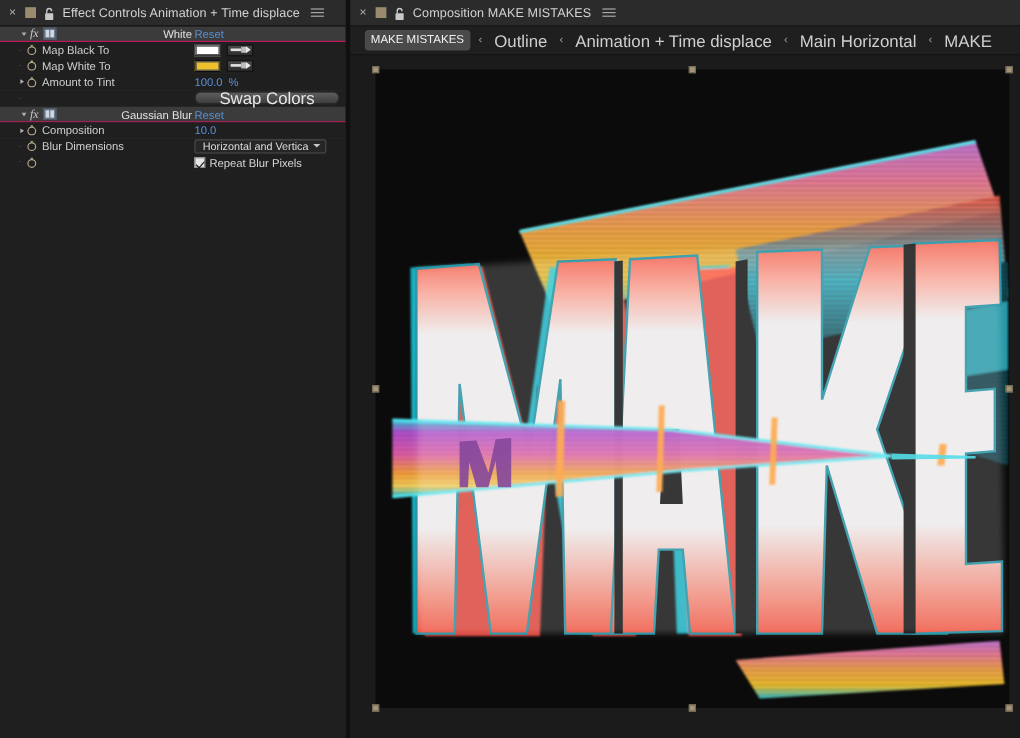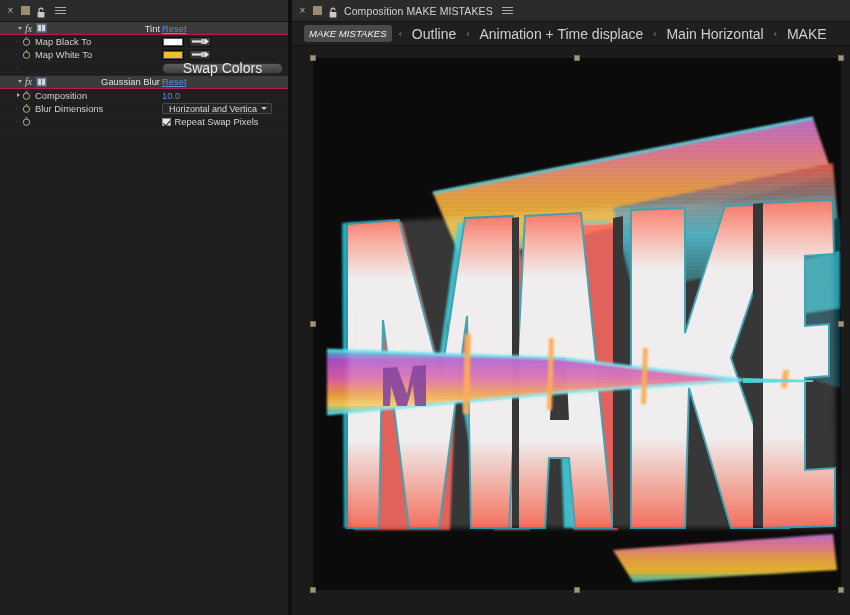--- a/index.html
+++ b/index.html
@@ -118,21 +118,21 @@
     content:""; position:absolute; right:1px; top:1px;
     width:3px; height:6px; background:#cfd8e2;
   }
 
   .stopwatch {
     width: 9px; height: 9px; position: relative;
     display:inline-block;
   }
   .stopwatch svg { display:block; }
 
-  .reset-link { color: #5b8fd6; font-size: 9.4px; cursor: default; text-decoration: underline; }
+  .reset-link { color: #5b8fd6; font-size: 9.4px; cursor: default; }
   .val-link { color: #5b8fd6; font-size: 9.4px; cursor: default; }
   .val-unit { color: #5b8fd6; font-size: 9.4px; }
 
   .swatch {
     width: 22px; height: 10px;
     border: 1px solid #0c0c0c;
     box-shadow: 0 0 0 1px #555 inset;
   }
   .eyedrop {
     width: 22px; height: 10px;
@@ -207,21 +207,21 @@
     height: 24px; background: #1f1f1f;
     display: flex; align-items: center;
     padding-left: 12px; gap: 5px;
     border-bottom: 1px solid #141414;
   }
   .crumb-active {
     background: #4a4a4a;
     border-radius: 3px;
     padding: 3px 5px;
     color: #f0f0f0; font-size: 9.6px;
-    white-space: nowrap; cursor: default; font-style: italic;
+    white-space: nowrap; cursor: default;
   }
   .crumb {
     color: #cfcfcf; font-size: 14px;
     padding: 0 3px; white-space: nowrap; cursor: default;
   }
   .crumb-sep { color: #9a9a9a; font-size: 9.6px; padding: 0 2px; }
 
   .viewer {
     flex: 1; position: relative;
     background: #1b1b1b;
@@ -258,39 +258,40 @@
 
     <div class="ec-tabbar">
       <span class="tab-close">×</span>
       <span class="chip"></span>
       <span class="lock-icon">
         <svg width="10" height="12" viewBox="0 0 10 12">
           <path d="M3 5V3.3C3 2 4 1.1 5 1.1c1 0 2 .9 2 2.2" fill="none" stroke="#c9c9c9" stroke-width="1.1"></path>
           <rect x="1.6" y="5" width="6.8" height="5.6" rx="0.6" fill="#c9c9c9"></rect>
         </svg>
       </span>
+      <span class="tab-title">Effect Controls Animation + Time displace</span>
       <span class="hamburger">
           <i></i>
           <i></i>
           <i></i>
         </span>
     </div>
 
 
     <div class="ec-list">
 
       <div class="fx-row">
         <span class="col-tw">
             <span class="twirl open"></span>
           </span>
         <span class="col-icons">
           <span class="fx-tag">fx</span>
           <span class="fx-badge"></span>
         </span>
-        <span class="col-label">Tint</span>
+        <span class="col-label">White</span>
         <span class="col-value">
             <span class="reset-link">Reset</span>
           </span>
       </div>
 
       <div class="prop-row">
         <span class="col-tw">
             <span class="dot-indent">·</span>
           </span>
         <span class="col-icons">
@@ -332,102 +333,120 @@
           <span class="eyedrop">
             <svg width="17" height="7" viewBox="0 0 17 7">
                 <rect x="0" y="2.4" width="9" height="2.2" fill="#e0e0e0"></rect>
                 <rect x="9" y="1" width="4" height="5" fill="#bdbdbd"></rect>
                 <path d="M13 0.6 L17 3.5 L13 6.4 Z" fill="#e8e8e8"></path>
               </svg>
           </span>
         </span>
       </div>
 
-
-      <div class="prop-row">
-        <span class="col-tw">
-            <span class="dot-indent">·</span>
-          </span>
-        <span class="col-icons" style="width:14px"></span>
-        <span class="col-label"></span>
-        <span class="col-value">
-          <span class="swapbtn">Swap Colors</span>
-        </span>
-      </div>
-
-      <div class="fx-row">
-        <span class="col-tw">
-            <span class="twirl open"></span>
-          </span>
-        <span class="col-icons">
-          <span class="fx-tag">fx</span>
-          <span class="fx-badge"></span>
-        </span>
-        <span class="col-label">Gaussian Blur</span>
-        <span class="col-value">
-            <span class="reset-link">Reset</span>
-          </span>
-      </div>
-
       <div class="prop-row">
         <span class="col-tw">
             <span class="twirl"></span>
           </span>
         <span class="col-icons">
             <span class="stopwatch">
           <svg width="9" height="9" viewBox="0 0 9 9">
                 <circle cx="4.5" cy="5.2" r="3.2" fill="none" stroke="#b5a98d" stroke-width="1"></circle>
                 <rect x="3.6" y="0.4" width="1.8" height="1.3" fill="#b5a98d"></rect>
               </svg>
         </span>
           </span>
-        <span class="col-label">Composition</span>
-        <span class="col-value">
-            <span class="val-link">10.0</span>
-          </span>
+        <span class="col-label">Amount to Tint</span>
+        <span class="col-value">
+          <span class="val-link">100.0</span>
+            <span class="val-unit">%</span>
+        </span>
       </div>
 
       <div class="prop-row">
         <span class="col-tw">
             <span class="dot-indent">·</span>
+          </span>
+        <span class="col-icons" style="width:14px"></span>
+        <span class="col-label"></span>
+        <span class="col-value">
+          <span class="swapbtn">Swap Colors</span>
+        </span>
+      </div>
+
+      <div class="fx-row">
+        <span class="col-tw">
+            <span class="twirl open"></span>
+          </span>
+        <span class="col-icons">
+          <span class="fx-tag">fx</span>
+          <span class="fx-badge"></span>
+        </span>
+        <span class="col-label">Gaussian Blur</span>
+        <span class="col-value">
+            <span class="reset-link">Reset</span>
+          </span>
+      </div>
+
+      <div class="prop-row">
+        <span class="col-tw">
+            <span class="twirl"></span>
           </span>
         <span class="col-icons">
             <span class="stopwatch">
           <svg width="9" height="9" viewBox="0 0 9 9">
                 <circle cx="4.5" cy="5.2" r="3.2" fill="none" stroke="#b5a98d" stroke-width="1"></circle>
                 <rect x="3.6" y="0.4" width="1.8" height="1.3" fill="#b5a98d"></rect>
               </svg>
         </span>
           </span>
-        <span class="col-label">Blur Dimensions</span>
-        <span class="col-value">
-          <span class="dropdown">
-            <span>Horizontal and Vertica</span>
-            <span class="dd-caret"></span>
-          </span>
-        </span>
+        <span class="col-label">Composition</span>
+        <span class="col-value">
+            <span class="val-link">10.0</span>
+          </span>
       </div>
 
       <div class="prop-row">
         <span class="col-tw">
             <span class="dot-indent">·</span>
           </span>
         <span class="col-icons">
             <span class="stopwatch">
           <svg width="9" height="9" viewBox="0 0 9 9">
                 <circle cx="4.5" cy="5.2" r="3.2" fill="none" stroke="#b5a98d" stroke-width="1"></circle>
                 <rect x="3.6" y="0.4" width="1.8" height="1.3" fill="#b5a98d"></rect>
               </svg>
         </span>
           </span>
+        <span class="col-label">Blur Dimensions</span>
+        <span class="col-value">
+          <span class="dropdown">
+            <span>Horizontal and Vertica</span>
+            <span class="dd-caret"></span>
+          </span>
+        </span>
+      </div>
+
+      <div class="prop-row">
+        <span class="col-tw">
+            <span class="dot-indent">·</span>
+          </span>
+        <span class="col-icons">
+            <span class="stopwatch">
+          <svg width="9" height="9" viewBox="0 0 9 9">
+                <circle cx="4.5" cy="5.2" r="3.2" fill="none" stroke="#b5a98d" stroke-width="1"></circle>
+                <rect x="3.6" y="0.4" width="1.8" height="1.3" fill="#b5a98d"></rect>
+              </svg>
+        </span>
+          </span>
         <span class="col-label"></span>
         <span class="col-value">
           <span class="checkrow">
             <span class="checkbox"></span>
-            <span class="check-label">Repeat Swap Pixels</span>
+            <span class="check-label">Repeat Blur Pixels</span>
           </span>
         </span>
       </div>
 
     </div>
   </div>
 
   <div class="divider"></div>
 
   <div class="comp-panel">

